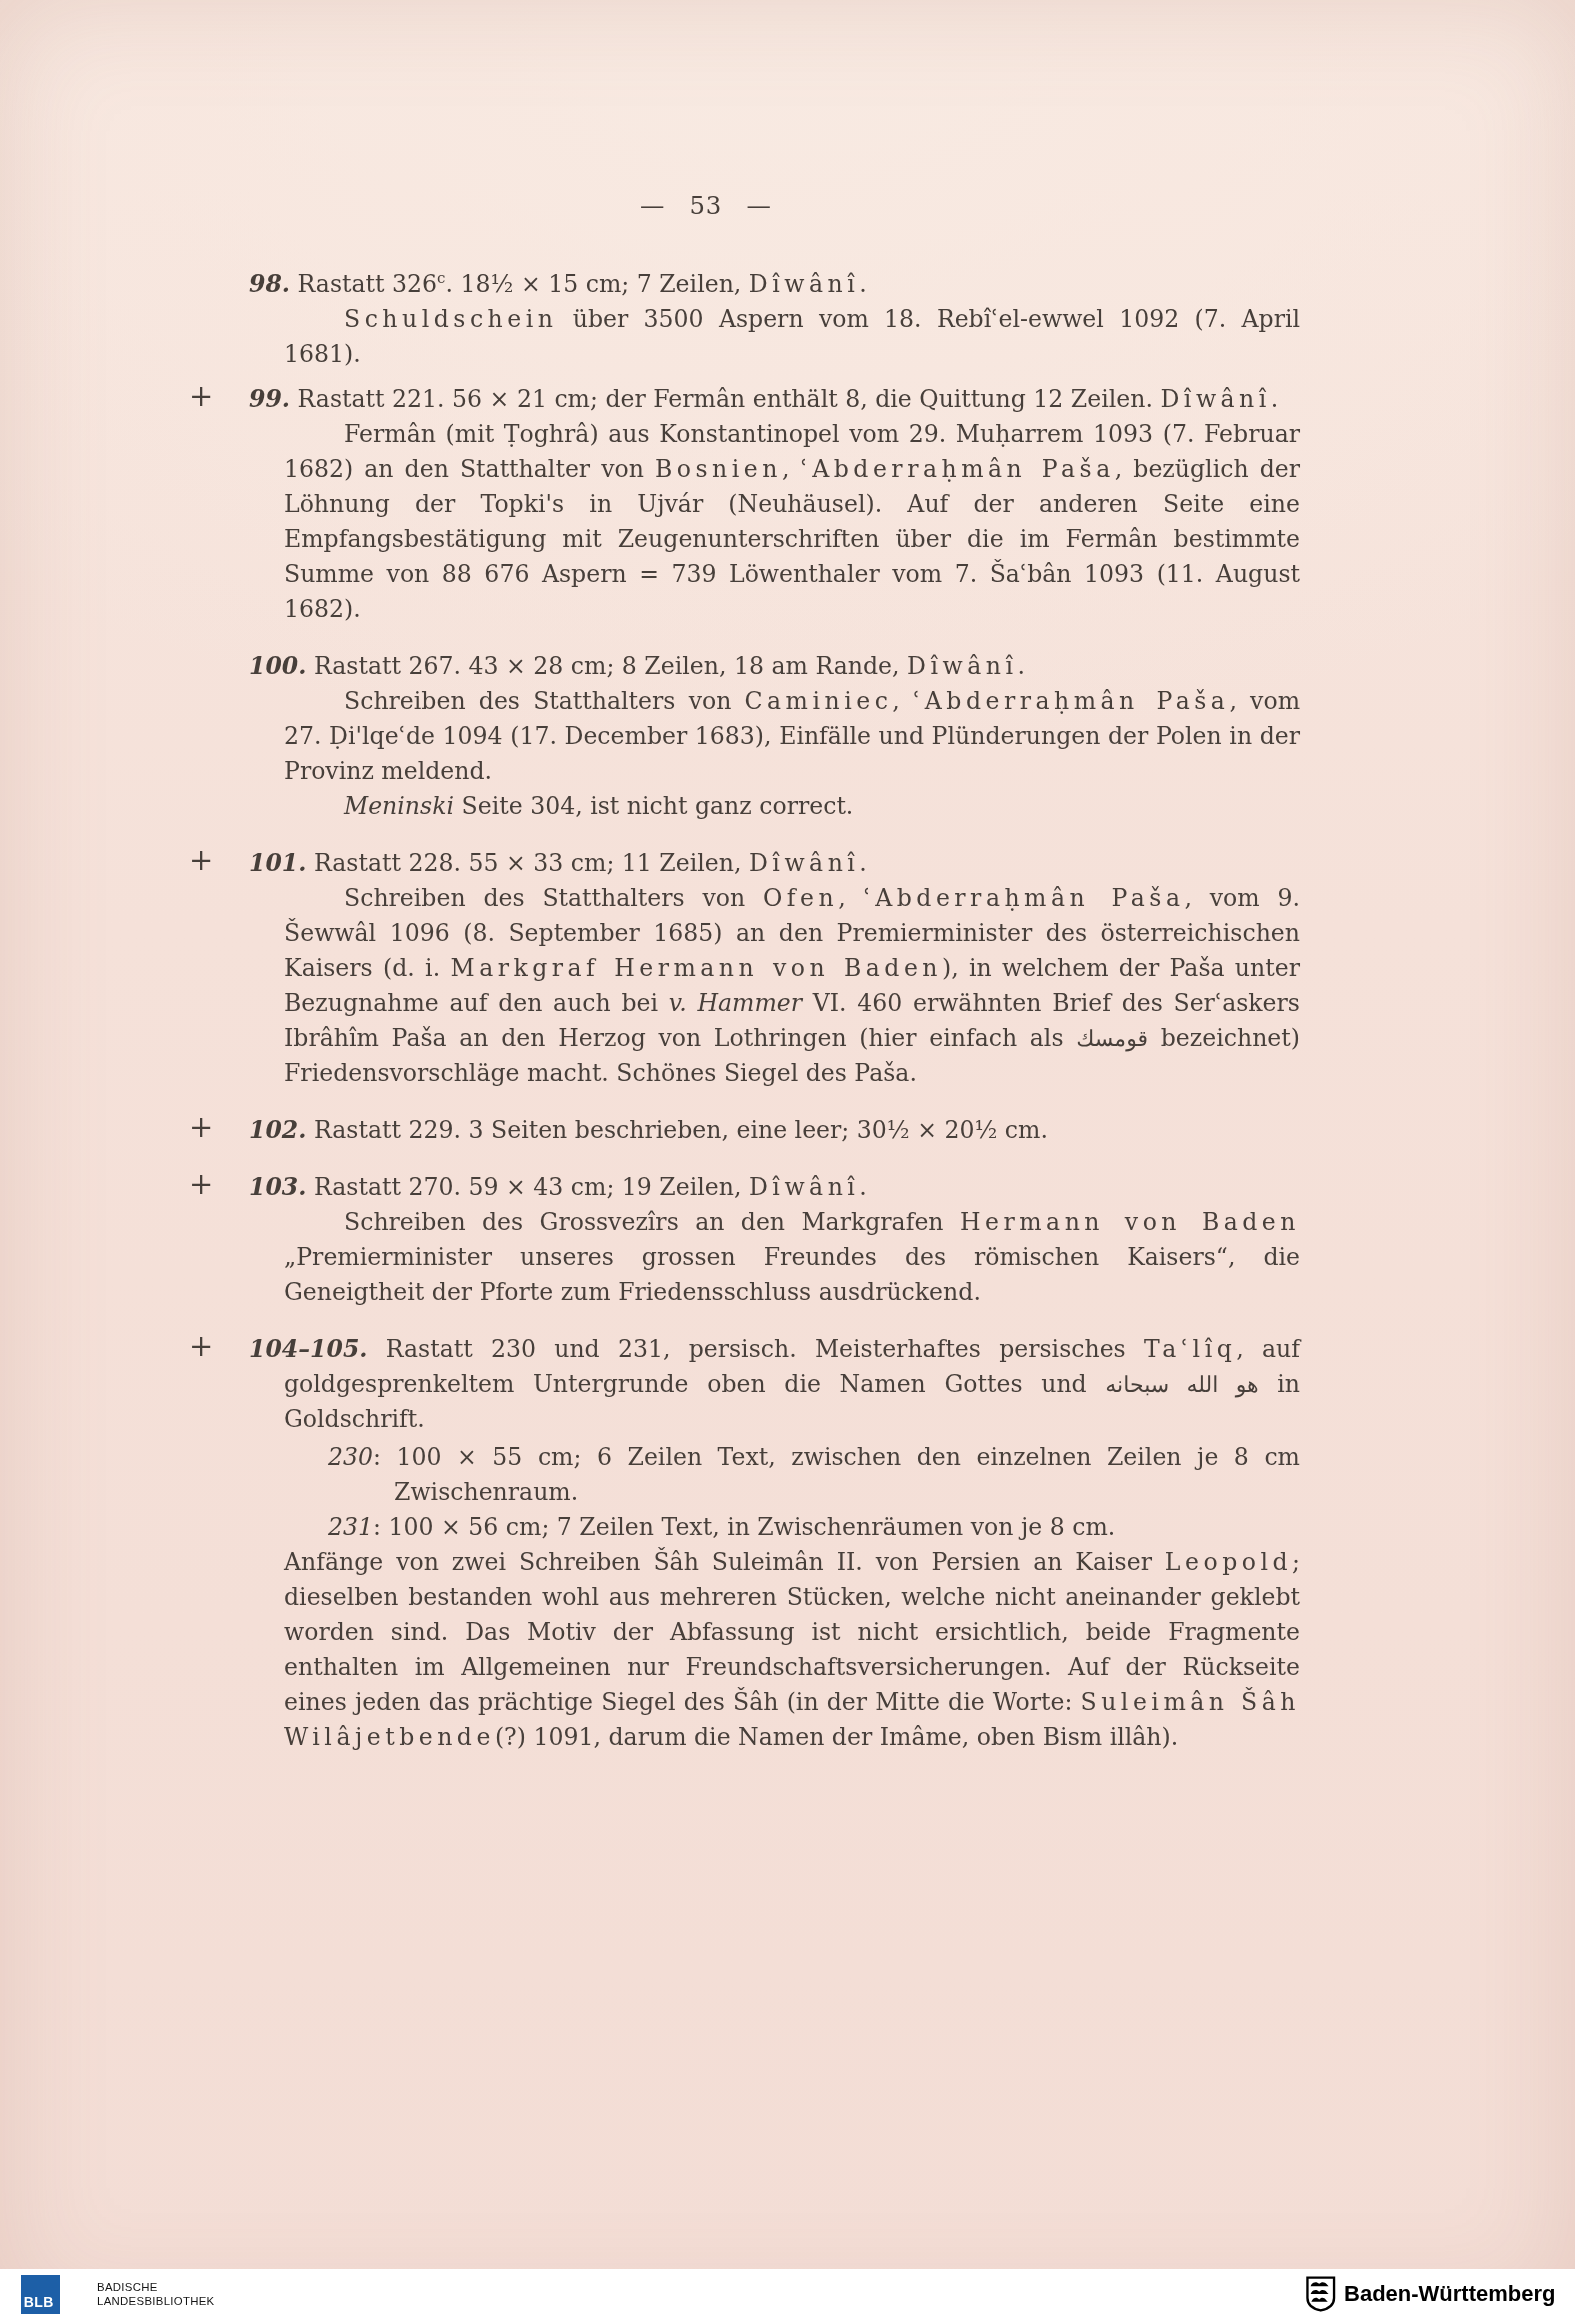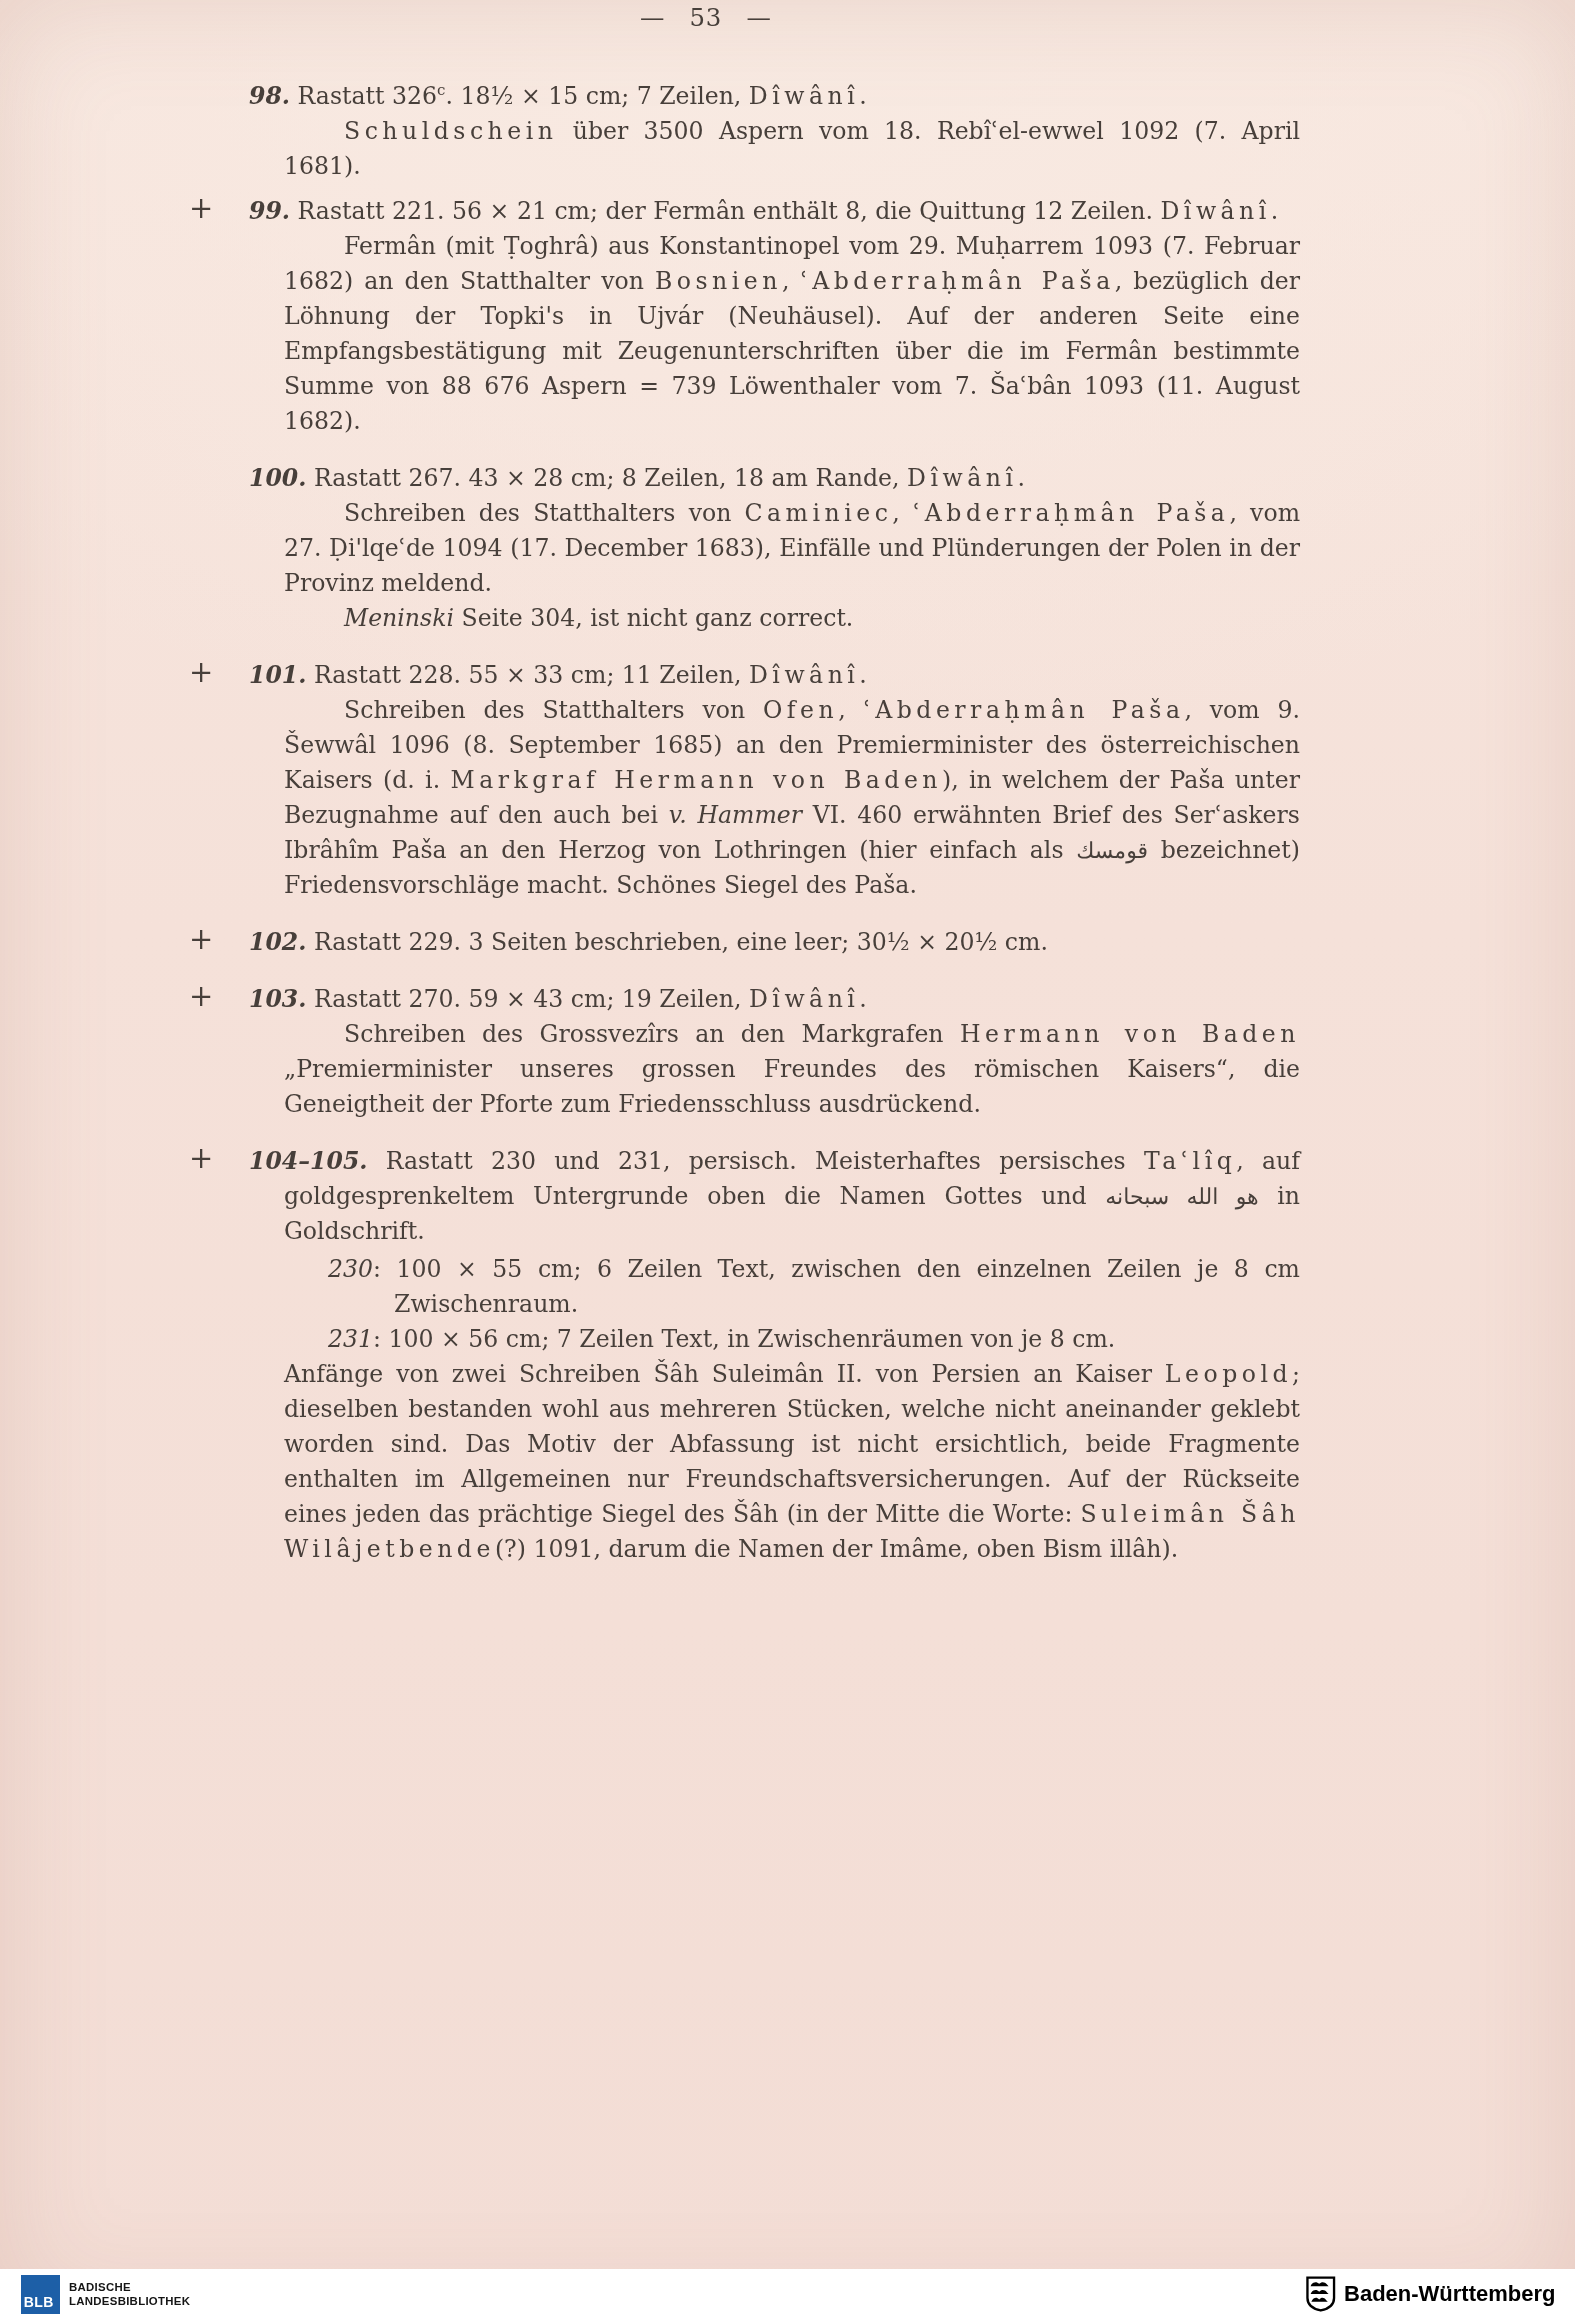--- a/index.html
+++ b/index.html
@@ -15,21 +15,21 @@
     background:
       radial-gradient(130% 55% at 50% 0%, #f8eae2 0%, rgba(248,234,226,0) 60%),
       linear-gradient(180deg, #f7e6de 0%, #f5e1d9 40%, #f3ddd5 100%);
     box-shadow: inset 0 0 110px rgba(168,108,88,0.18);
   }
   .content {
     position: absolute; left: 284px; top: 0; width: 1016px;
     font-size: 23.6px; line-height: 35px; text-align: justify;
   }
   .pagenum {
-    padding-left: 356px; text-align: left;
+    padding-top: 188px; padding-left: 356px; text-align: left;
     font-size: 24.4px; letter-spacing: 0.8px; word-spacing: 15.8px; text-indent: 0;
   }
   .entries { margin-top: 44px; }
   .entry { position: relative; margin-top: 9.5px; }
   .entry.gap { margin-top: 22px; }
   .plus {
     position: absolute; left: -95px; top: -2.4px;
     font-size: 29px; font-weight: 400; font-style: normal;
   }
   .enum { font-weight: bold; font-style: italic; }
@@ -49,22 +49,22 @@
     display: flex; align-items: center; justify-content: space-between;
     padding: 0 20.5px; font-family: "Liberation Sans", sans-serif;
   }
   .blb { display: flex; align-items: center; gap: 9.5px; }
   .blb-sq {
     width: 39px; height: 39px; background: var(--accent-blue, #1d5fa7);
     color: #ffffff; display: flex; align-items: flex-end; justify-content: flex-start;
     padding: 3.9px 3.2px; font-weight: bold; font-size: 14px; letter-spacing: 0.4px;
   }
   .blb-name {
-    font-size: 11.4px; font-weight: bold; color: #151515;
-    line-height: 1.25; letter-spacing: 0.3px;
+    font-size: 11.4px; font-weight: normal; color: #151515;
+    line-height: 1.25; letter-spacing: 0.3px; margin-left: 28px;
   }
   .bw { display: flex; align-items: center; gap: 7.9px; color: #000; font-weight: bold; font-size: 22px; }
   .bw-shield { display: block; }
 </style>
 </head>
 <body>
 
 <div class="page">
   <div class="content">
 

